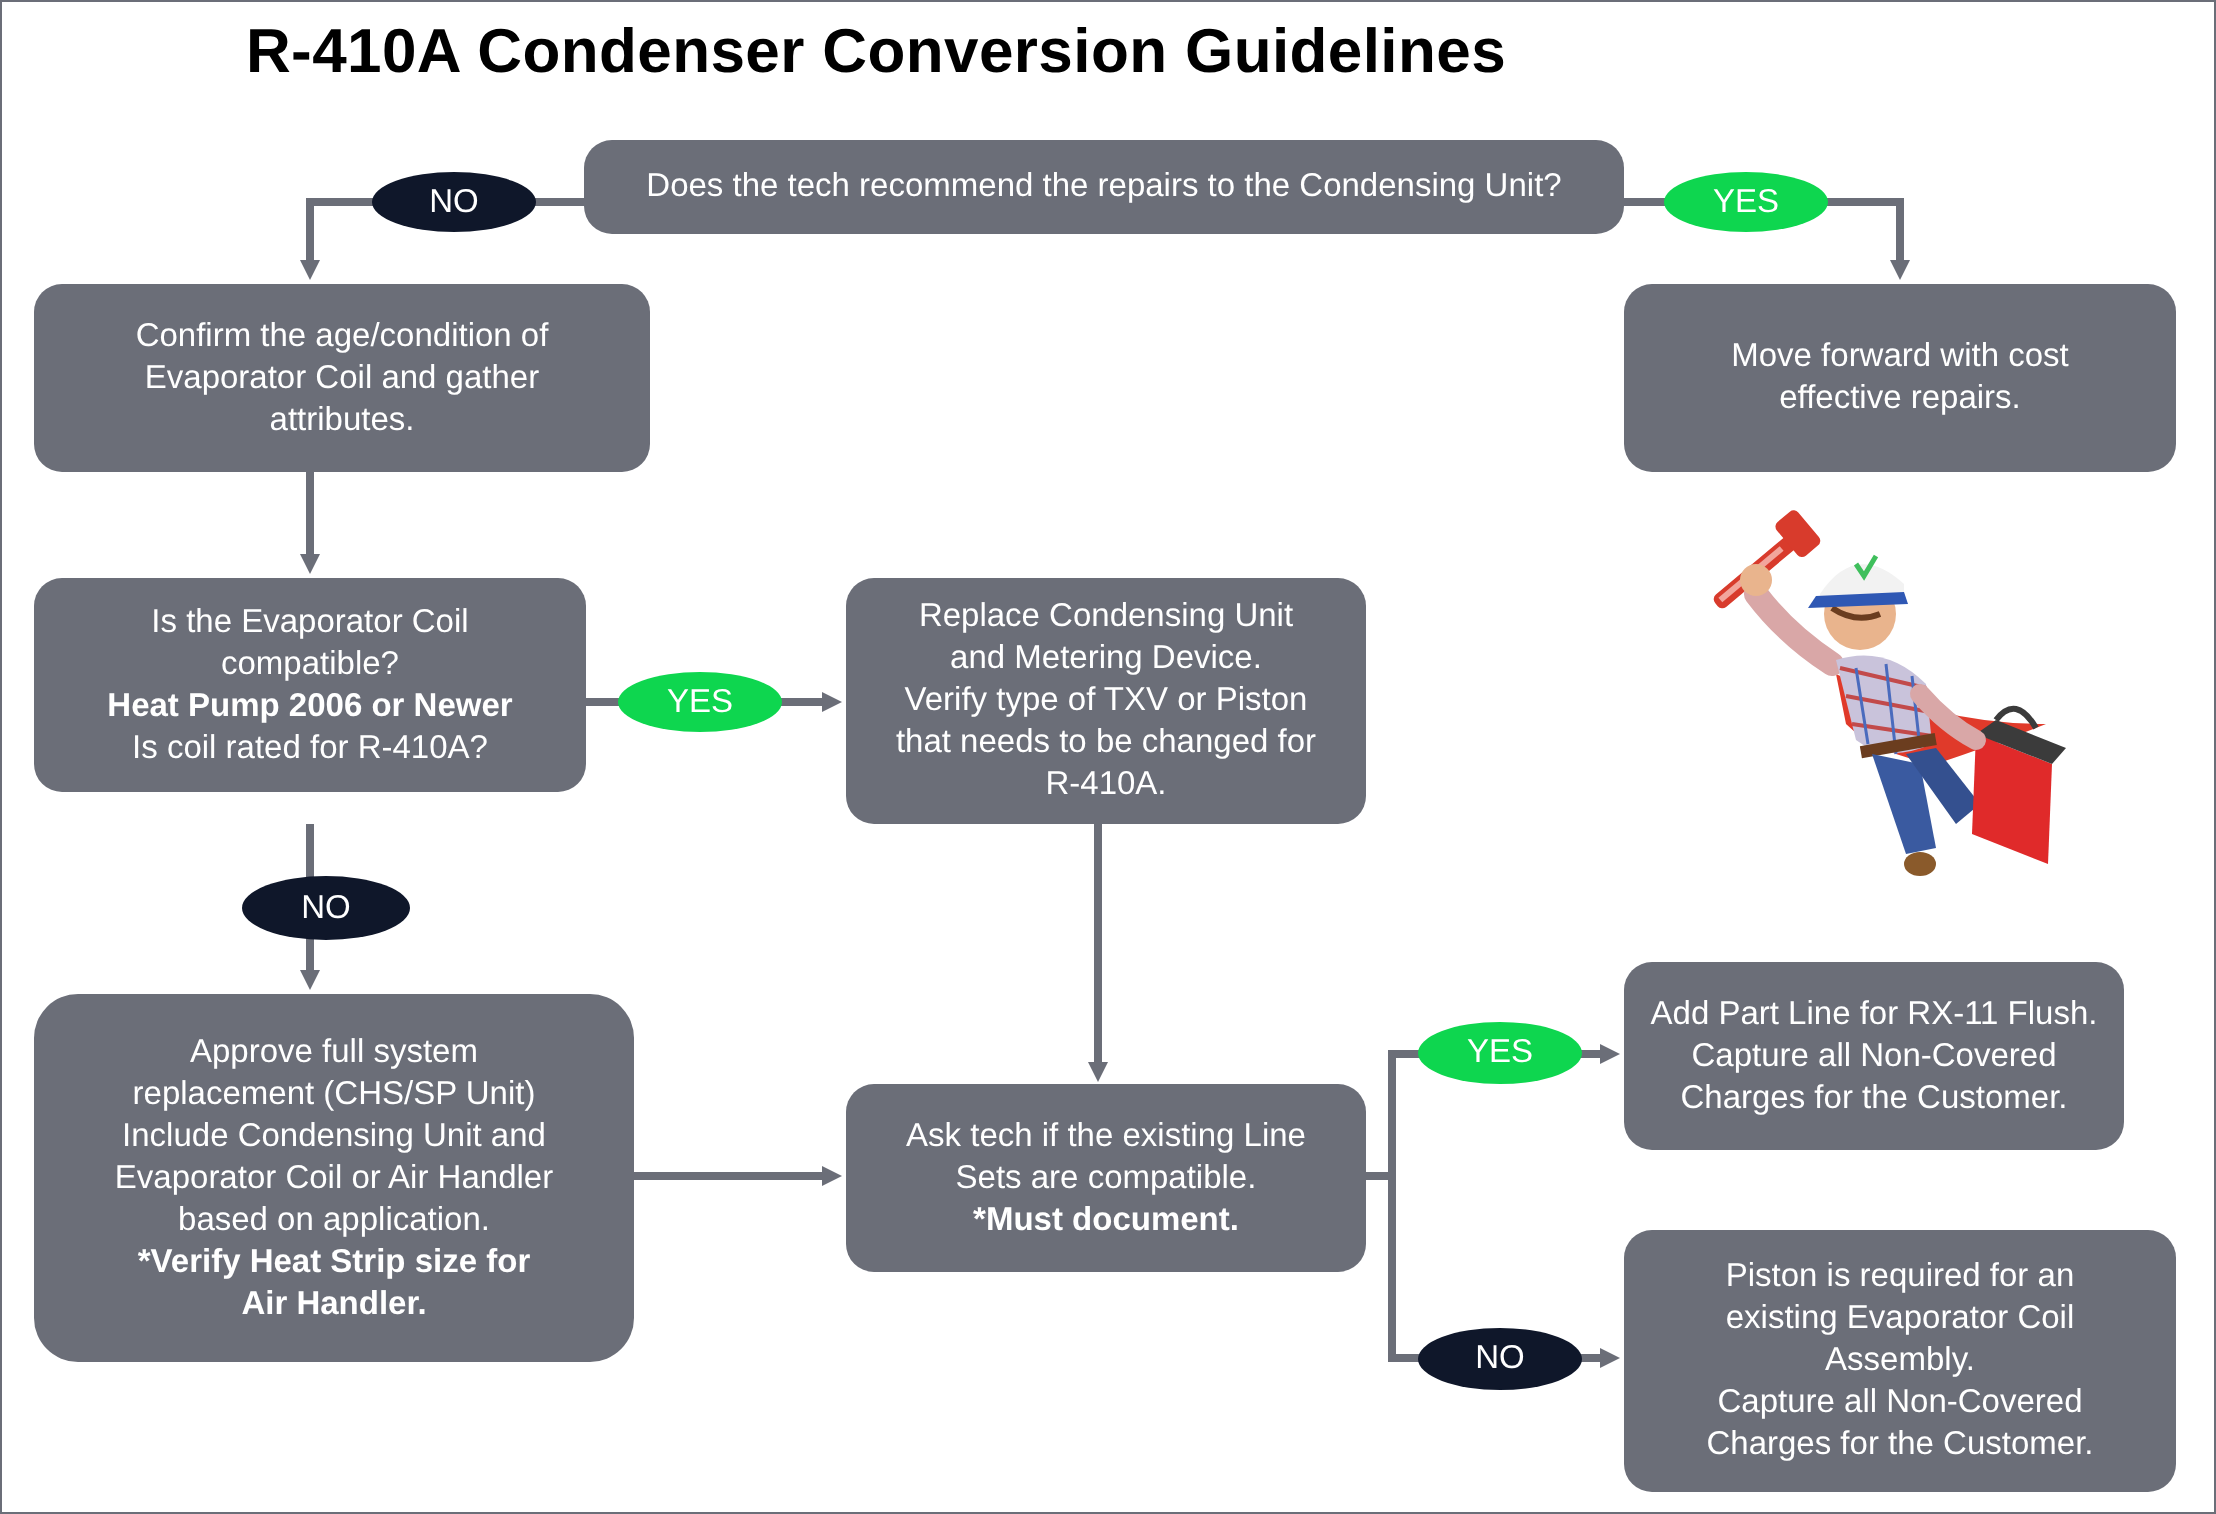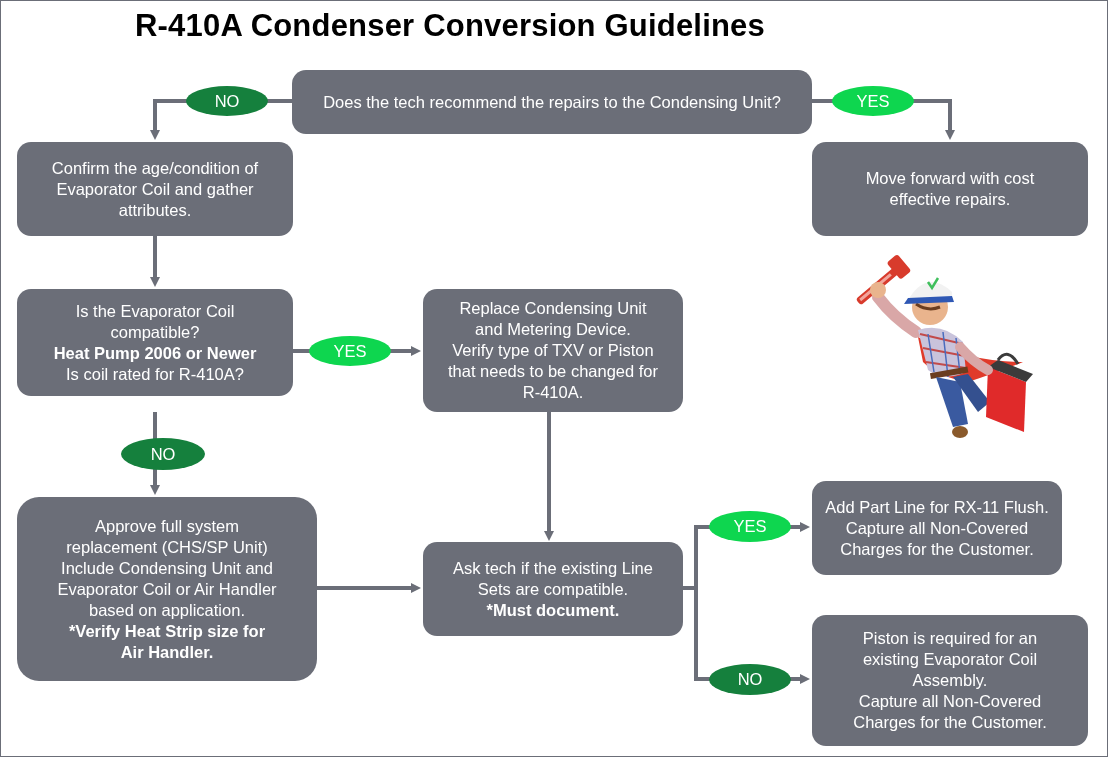--- a/index.html
+++ b/index.html
@@ -1,29 +1,29 @@
 <!DOCTYPE html>
 <html><head>
 <meta charset="utf-8">
 <style>
   html, body { margin:0; padding:0; background:#ffffff; }
   body { width:1108px; height:757px; position:relative; overflow:hidden;
          font-family:"Liberation Sans", sans-serif; }
   .frame { position:absolute; left:0; top:0; width:1106px; height:755px;
            border:1px solid #6b6e78; box-sizing:content-box; }
   .title { position:absolute; left:0; width:876px; top:8px; text-align:center;
-           font-weight:bold; font-size:31px; color:#000; letter-spacing:0.2px;padding-left:12px; }
+           font-weight:bold; font-size:31px; color:#000; letter-spacing:0.2px; }
   .box { position:absolute; background:#6b6e78; color:#fff; border-radius:14px;
          display:flex; flex-direction:column; align-items:center; justify-content:center;
          text-align:center; font-size:16.5px; line-height:21px; box-sizing:border-box; padding:0 8px; }
   .box b { font-weight:bold; }
   .pill { position:absolute; border-radius:50%; color:#fff; font-size:16.5px;
           display:flex; align-items:center; justify-content:center; }
   .yes { background:#0ed64f; }
-  .no  { background:#15803d; }
+  .no  { background:#0f172a; }
   svg.lines { position:absolute; left:0; top:0; }
   .hero { position:absolute; left:848px; top:252px; width:205px; height:195px; }
 </style>
 </head>
 <body>
 
 <div class="frame"></div>
 
 <div class="title">R-410A Condenser Conversion Guidelines</div>
 
@@ -48,30 +48,30 @@
     <path d="M549,412 L549,537" marker-end="url(#ah)"></path>
 
     <path d="M293,588 L417,588" marker-end="url(#ah)"></path>
 
     <path d="M683,588 L696,588"></path>
     <path d="M696,588 L696,527 L806,527" marker-end="url(#ah)"></path>
     <path d="M696,588 L696,679 L806,679" marker-end="url(#ah)"></path>
   </g>
 </svg>
 
-<div class="box" style="left:292px;top:70px;width:520px;height:64px;">
+<div class="box" style="left:292px;top:70px;width:520px;height:47px;">
   <div>Does the tech recommend the repairs to the Condensing Unit?</div>
 </div>
 
 <div class="box" style="left:812px;top:142px;width:276px;height:94px;">
   <div>Move forward with cost</div>
   <div>effective repairs.</div>
 </div>
 
-<div class="box" style="left:17px;top:142px;width:276px;height:94px;">
+<div class="box" style="left:17px;top:142px;width:308px;height:94px;">
   <div>Confirm the age/condition of</div>
   <div>Evaporator Coil and gather</div>
   <div>attributes.</div>
 </div>
 
 <div class="box" style="left:17px;top:289px;width:276px;height:107px;">
   <div>Is the Evaporator Coil</div>
   <div>compatible?</div>
   <b>Heat Pump 2006 or Newer</b>
   <div>Is coil rated for R-410A?</div>

